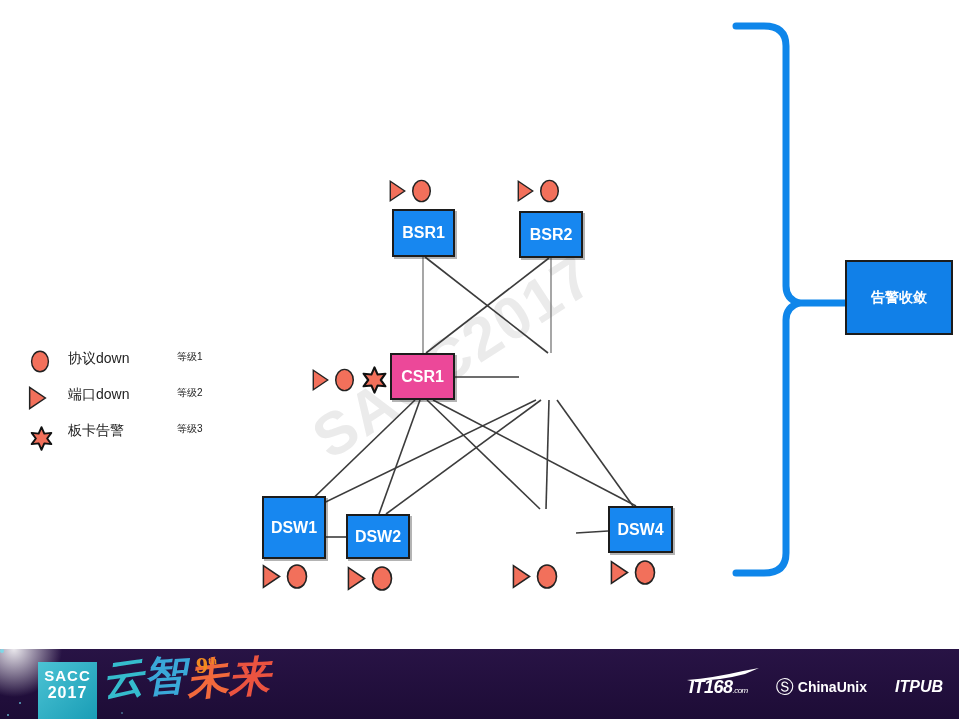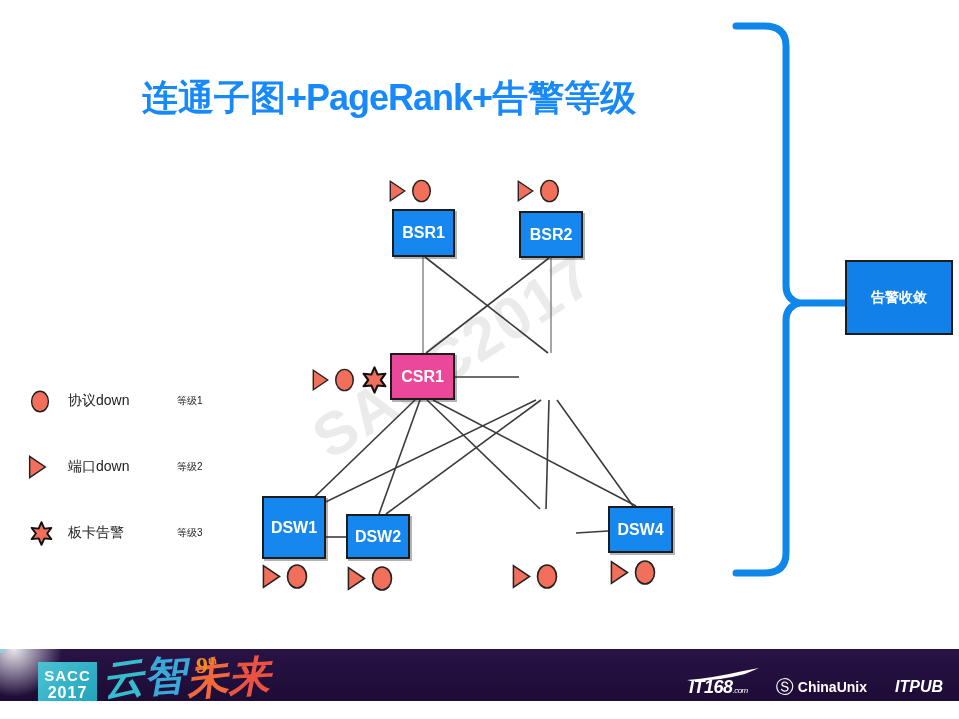--- a/index.html
+++ b/index.html
@@ -34,27 +34,27 @@
     position:absolute; left:845px; top:260px; width:108px; height:75px; z-index:2;
     display:flex; align-items:center; justify-content:center;
     background:#1180E8; border:2px solid #1c1c1c; box-sizing:border-box;
     color:#fff; font-size:14px; font-weight:bold;
   }
   
   .alarms{position:absolute; z-index:2; display:flex; align-items:center; gap:5px;}
   .alarms svg{display:block;}
   
   .legend{position:absolute; left:28px; top:350px; z-index:2;}
-  .legend-row{display:flex; align-items:center; height:30px; margin-bottom:6px;margin-top:36px;}
+  .legend-row{display:flex; align-items:flex-start; height:30px; margin-bottom:6px;}
   .legend-icon{width:40px; display:flex; align-items:center;}
   .legend-label{width:109px; font-size:14px; color:#222;}
   .legend-level{font-size:10px; color:#222;}
   
   .footer{
-    position:absolute; left:0; top:649px; width:959px; height:52px; z-index:4;
+    position:absolute; left:0; top:649px; width:959px; height:70px; z-index:4;
     overflow:hidden;
     background:
       radial-gradient(circle at 14px 0px, rgba(255,255,255,0.9), rgba(255,255,255,0) 48px),
       radial-gradient(ellipse at 60px 95px, rgba(60,175,205,0.45), rgba(60,175,205,0) 130px),
       radial-gradient(ellipse at 250px 110px, rgba(60,150,200,0.25), rgba(60,150,200,0) 120px),
       linear-gradient(180deg,#281345,#1d0c36);
   }
   .sparkles{position:absolute; left:0; top:0; width:4px; height:4px; border-radius:50%;
     background:rgba(120,220,235,0.9);
     box-shadow: 18px 52px 0 -1px rgba(110,210,230,.8), 40px 38px 0 -1px rgba(110,210,230,.6),
@@ -88,23 +88,20 @@
   .logo-it168 svg{position:absolute; left:-4px; top:-9px;}
   .logo-chinaunix{display:flex; align-items:center; gap:4px; font-size:14px; font-weight:bold;}
   .logo-chinaunix .u-circ{font-size:18px; font-weight:normal;}
   .logo-itpub{font-style:italic; font-weight:bold; font-size:16px; letter-spacing:0;}
 </style>
 </head>
 <body>
 
 <div class="slide">
 
-  <div class="title">
-    <span class="t-cn">连通子图</span><span class="t-en">+PageRank+</span><span class="t-cn">告警等级</span>
-  </div>
 
   <div class="watermark">SACC2017</div>
 
   <svg class="wires" width="959" height="719" viewBox="0 0 959 719">
     <g stroke="#3c3c3c" stroke-width="1.6" fill="none">
       <line x1="423" y1="257" x2="423" y2="353" stroke="#777777" stroke-width="1.3"></line>
       <line x1="551" y1="258" x2="551" y2="353" stroke="#777777" stroke-width="1.3"></line>
       <line x1="425" y1="257" x2="548" y2="353"></line>
       <line x1="549" y1="258" x2="426" y2="353"></line>
       <line x1="455" y1="377" x2="519" y2="377"></line>

